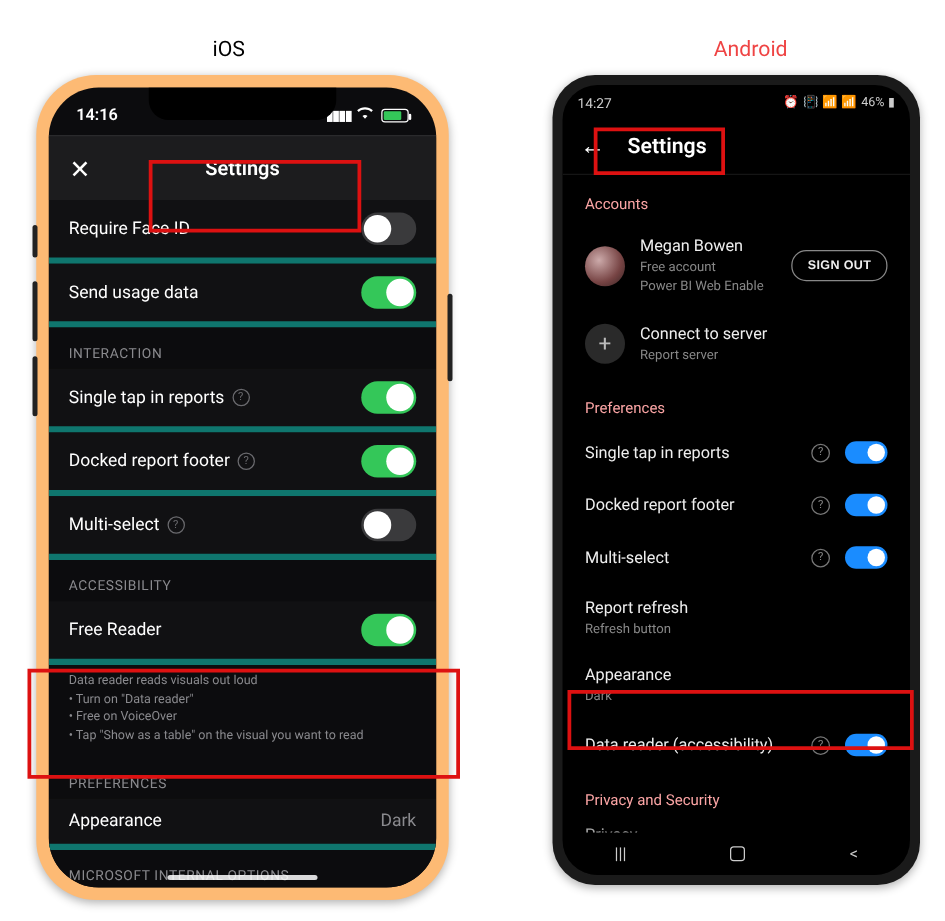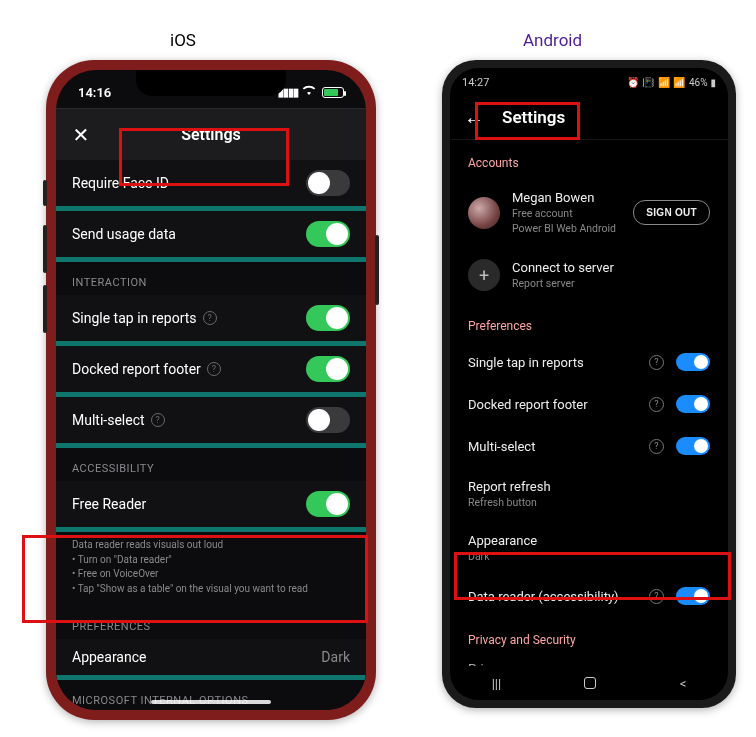--- a/index.html
+++ b/index.html
@@ -5,28 +5,28 @@
   * { box-sizing: border-box; margin: 0; padding: 0; }
   body {
     font-family: -apple-system, BlinkMacSystemFont, "Segoe UI", Roboto, sans-serif;
     background: #fff;
     width: 756px;
     height: 737px;
     position: relative;
   }
   .labels { position: absolute; top: 30px; width: 100%; }
   .label-ios { position: absolute; left: 170px; font-size: 17px; color: #000; }
-  .label-android { position: absolute; left: 523px; font-size: 17px; color: #4c1d95; }
+  .label-android { position: absolute; left: 571px; font-size: 17px; color: #ef4444; }
 
   
   .ios-phone {
     position: absolute;
-    left: 46px; top: 60px;
+    left: 29px; top: 60px;
     width: 330px; height: 660px;
-    background: #7f1d1d;
+    background: #fdba74;
     border-radius: 48px;
     padding: 10px;
     box-shadow: 0 2px 8px rgba(0,0,0,.3);
   }
   .ios-side-btn { position: absolute; background:#222; border-radius:3px; }
   .ios-side-btn.mute { left:-3px; top:120px; width:4px; height:26px; }
   .ios-side-btn.vup  { left:-3px; top:165px; width:4px; height:48px; }
   .ios-side-btn.vdn  { left:-3px; top:225px; width:4px; height:48px; }
   .ios-side-btn.pwr  { right:-3px; top:175px; width:4px; height:70px; }
   .ios-screen {
@@ -284,21 +284,21 @@
     <div class="and-content">
 
       <div class="and-section">Accounts</div>
 
       <div class="and-row">
         <div class="left">
           <div class="avatar"></div>
           <div class="txtcol">
             <div class="t">Megan Bowen</div>
             <div class="s">Free account</div>
-            <div class="s">Power BI Web Android</div>
+            <div class="s">Power BI Web Enable</div>
           </div>
         </div>
         <button class="signout">SIGN OUT</button>
       </div>
 
       <div class="and-row">
         <div class="left">
           <div class="plus-circ">+</div>
           <div class="txtcol">
             <div class="t">Connect to server</div>

